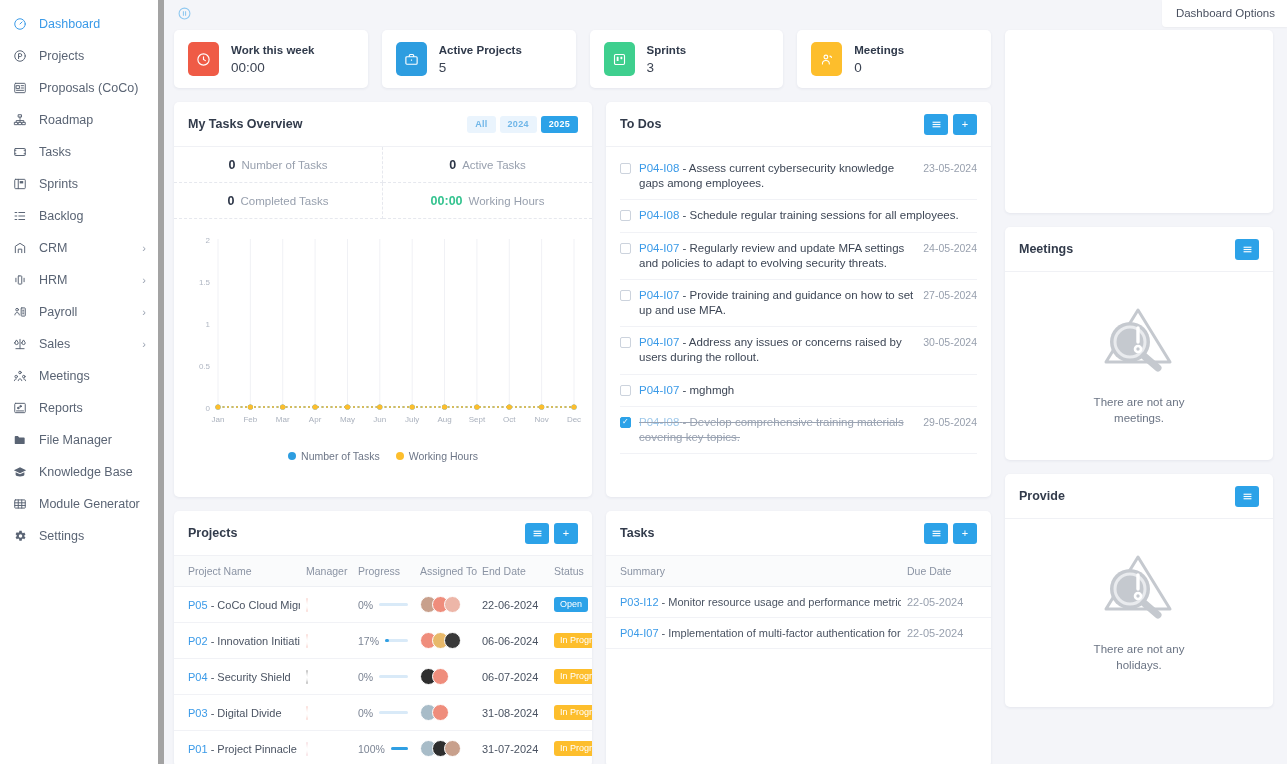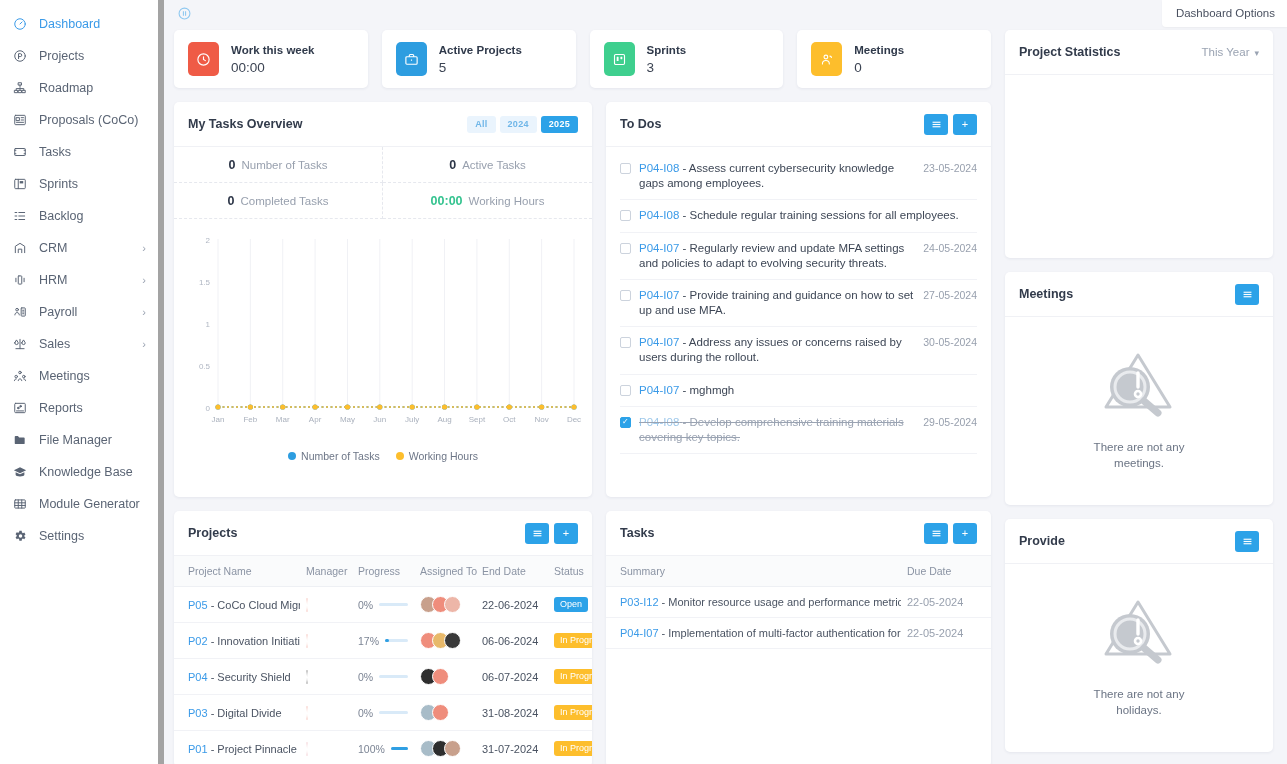--- a/index.html
+++ b/index.html
@@ -219,38 +219,38 @@
           <svg width="14" height="14" viewBox="0 0 24 24" fill="none" stroke="currentColor" stroke-width="1.7" stroke-linecap="round" stroke-linejoin="round">
             <circle cx="12" cy="12" r="9"></circle>
             <path d="M9.5 16.5V8h3a2.5 2.5 0 010 5h-3"></path>
           </svg>
         </span>
         <span class="nav-label">Projects</span>
       </div>
       <div class="nav-item">
         <span class="nav-icon">
           <svg width="14" height="14" viewBox="0 0 24 24" fill="none" stroke="currentColor" stroke-width="1.7" stroke-linecap="round" stroke-linejoin="round">
+            <rect x="3" y="4" width="18" height="16" rx="1.5"></rect>
+            <rect x="6" y="8" width="5" height="5"></rect>
+            <path d="M14 8h4M14 12h4M6 16h12"></path>
+          </svg>
+        </span>
+        <span class="nav-label">Proposals (CoCo)</span>
+      </div>
+      <div class="nav-item">
+        <span class="nav-icon">
+          <svg width="14" height="14" viewBox="0 0 24 24" fill="none" stroke="currentColor" stroke-width="1.7" stroke-linecap="round" stroke-linejoin="round">
             <rect x="9.5" y="3" width="5" height="4"></rect>
             <rect x="3" y="16" width="5" height="4"></rect>
             <rect x="9.5" y="16" width="5" height="4"></rect>
             <rect x="16" y="16" width="5" height="4"></rect>
             <path d="M12 7v4M5.5 16v-3h13v3M12 13v3"></path>
           </svg>
         </span>
         <span class="nav-label">Roadmap</span>
-      </div>
-      <div class="nav-item">
-        <span class="nav-icon">
-          <svg width="14" height="14" viewBox="0 0 24 24" fill="none" stroke="currentColor" stroke-width="1.7" stroke-linecap="round" stroke-linejoin="round">
-            <rect x="3" y="4" width="18" height="16" rx="1.5"></rect>
-            <rect x="6" y="8" width="5" height="5"></rect>
-            <path d="M14 8h4M14 12h4M6 16h12"></path>
-          </svg>
-        </span>
-        <span class="nav-label">Proposals (CoCo)</span>
       </div>
       <div class="nav-item">
         <span class="nav-icon">
           <svg width="14" height="14" viewBox="0 0 24 24" fill="none" stroke="currentColor" stroke-width="1.7" stroke-linecap="round" stroke-linejoin="round">
             <rect x="3" y="6" width="18" height="12" rx="1"></rect>
             <path d="M3 9h2M19 9h2M3 15h2M19 15h2"></path>
           </svg>
         </span>
         <span class="nav-label">Tasks</span>
       </div>
@@ -753,26 +753,20 @@
                   </tr>
                 </tbody>
               </table>
           </div>
         </div>
       </div>
 
       <div class="col-right">
 
         <div class="card">
-          <div class="p-head">
-            <span class="p-title">Project Statistics</span>
-            <span class="selector">
-              <span>This Year</span><span class="cv">▾</span>
-            </span>
-          </div>
           <div class="stats-blank"></div>
         </div>
 
         <div class="card">
           <div class="p-head">
             <span class="p-title">Meetings</span>
             <div class="p-actions">
               <button class="btn-sq">
                 <svg width="9" height="9" viewBox="0 0 16 16" fill="currentColor">
                     <rect x="1" y="3" width="14" height="2"></rect>

